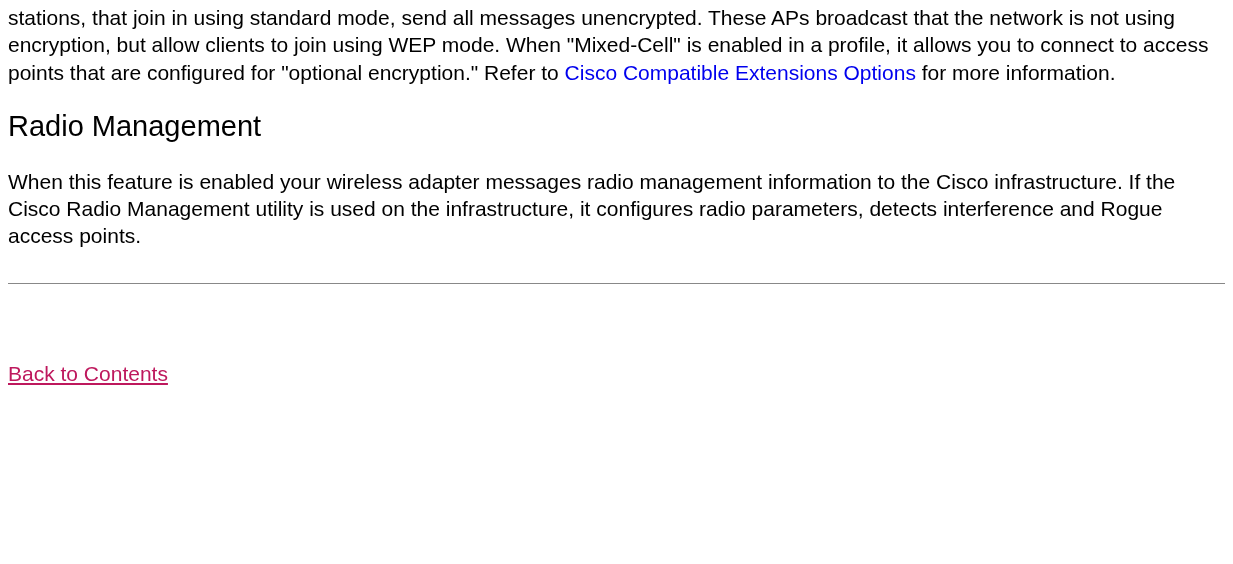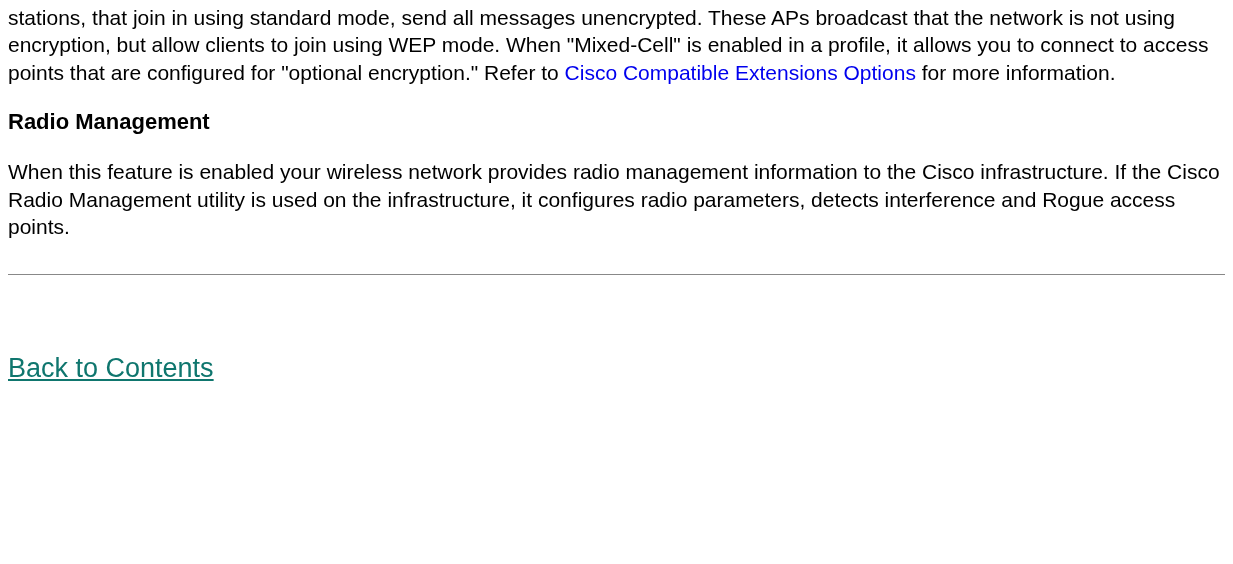--- a/index.html
+++ b/index.html
@@ -8,51 +8,51 @@
       line-height: 1.3;
       margin: 0;
       padding: 4px 8px;
       color: #000;
       width: 1217px;
     }
     .para {
       margin: 0 0 20px 0;
     }
     .heading {
-      font-weight: bold;
-      font-size: 22px;
+      font-weight: normal;
+      font-size: 29px;
       margin: 22px 0 22px 0;
     }
     .link {
       color: #0000EE;
       cursor: pointer;
     }
     hr {
       border: none;
       border-top: 1px solid #888;
       margin: 34px 0 76px 0;
     }
     .back-link {
-      color: #0f766e;
+      color: #be185d;
       text-decoration: underline;
       cursor: pointer;
-      font-size: 27px;
+      font-size: 21px;
     }
   </style>
 </head>
 <body>
 
 
 
 <p class="para">
   <span>stations, that join in using standard mode, send all messages unencrypted. These APs broadcast that the network is not using encryption, but allow clients to join using WEP mode. When "Mixed-Cell" is enabled in a profile, it allows you to connect to access points that are configured for "optional encryption."  Refer to </span><a class="link">Cisco Compatible Extensions Options</a><span> for more information.</span>
 </p>
 
 <div class="heading">Radio Management</div>
 
-<p class="para">When this feature is enabled your wireless network provides radio management information to the Cisco infrastructure. If the Cisco Radio Management utility is used on the infrastructure, it configures radio parameters, detects interference and Rogue access points.</p>
+<p class="para">When this feature is enabled your wireless adapter messages radio management information to the Cisco infrastructure. If the Cisco Radio Management utility is used on the infrastructure, it configures radio parameters, detects interference and Rogue access points.</p>
 
 <hr>
 
 <a class="back-link">Back to Contents</a>
 
 
 
 
 </body></html>

